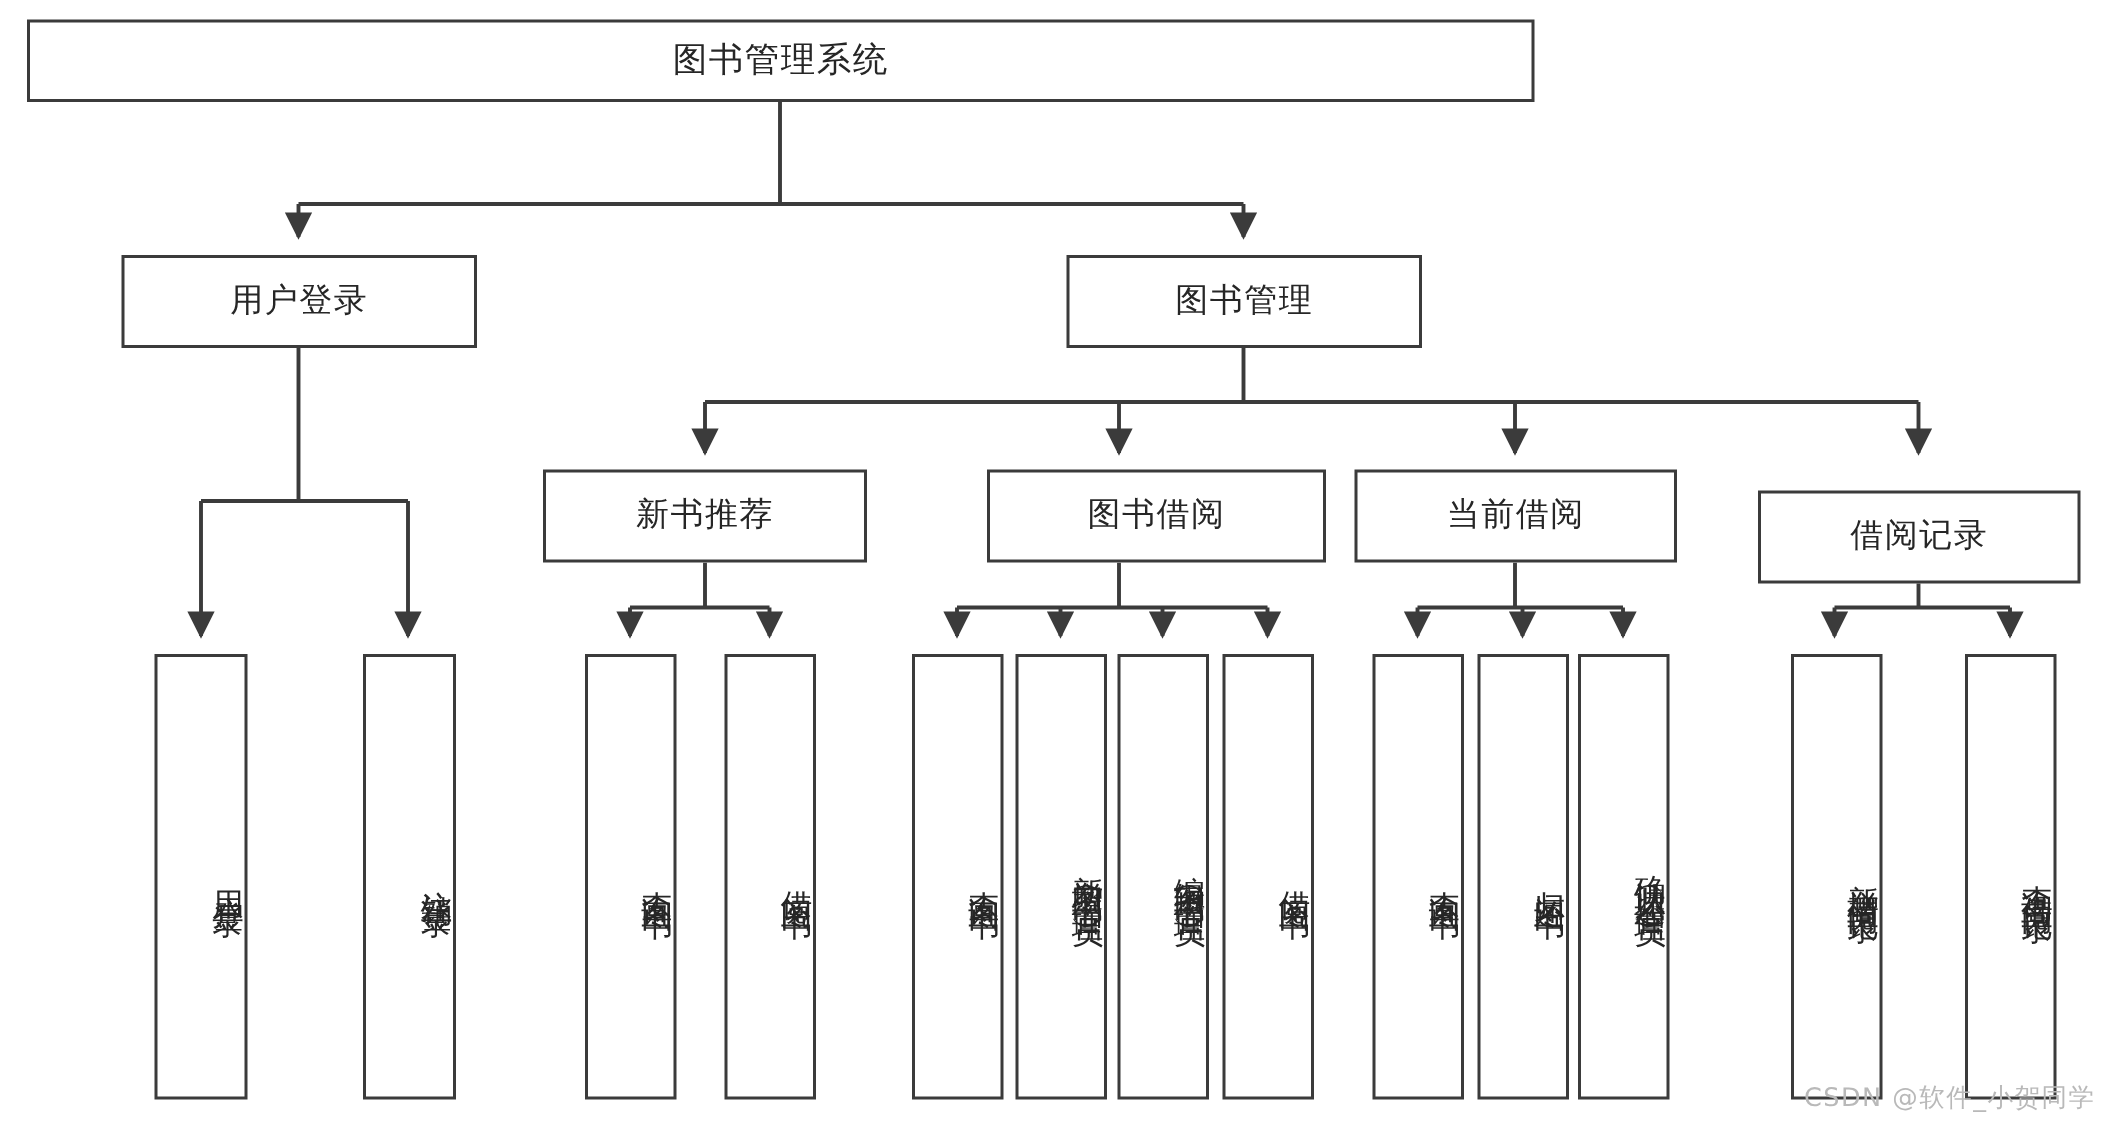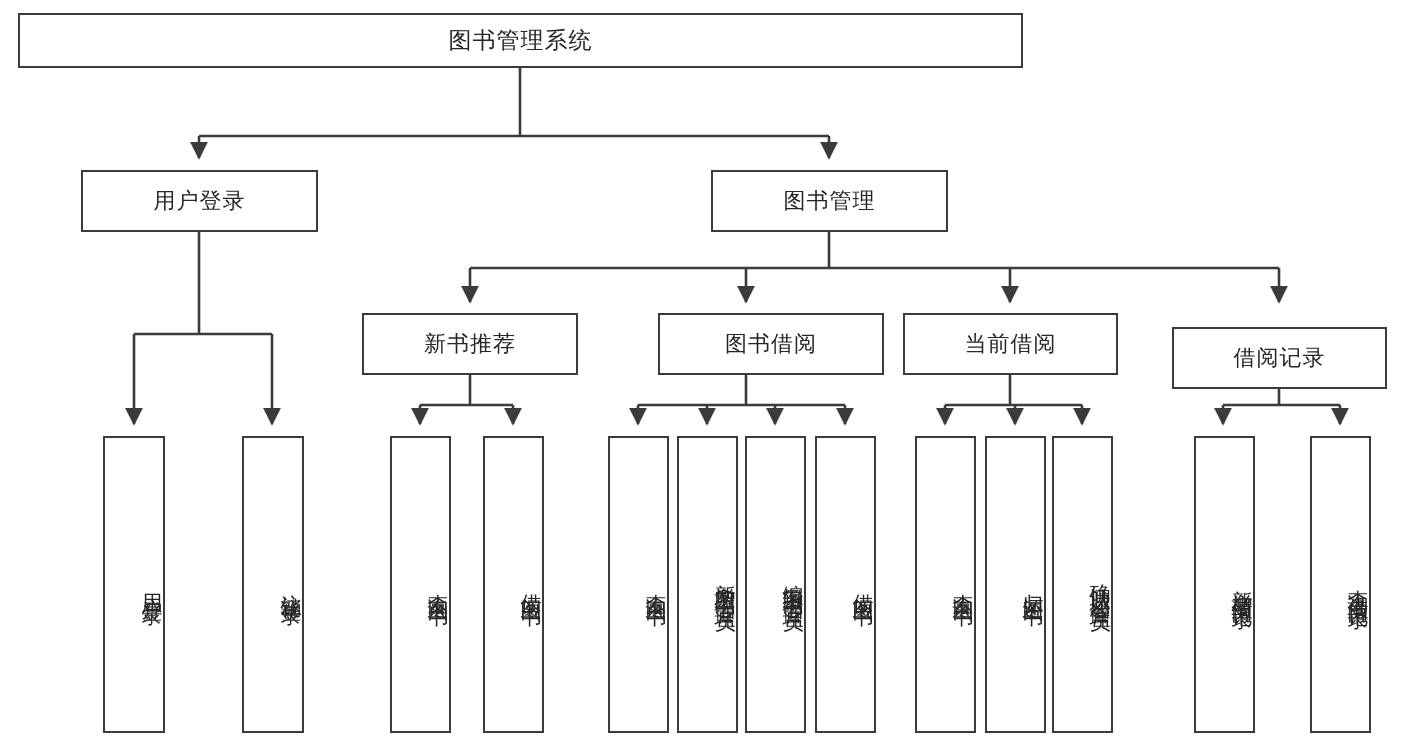--- a/index.html
+++ b/index.html
@@ -184,14 +184,15 @@
     <span class="vlabel">确认归还（管理员）</span>
   </div>
 
   <div class="node v" style="left:1194px;top:436px;width:61px;height:297px;">
     <span class="vlabel">新增借阅记录</span>
   </div>
   <div class="node v" style="left:1310px;top:436px;width:61px;height:297px;">
     <span class="vlabel">查询借阅记录</span>
   </div>
 
+  <div class="watermark">CSDN @软件_小贺同学</div>
 
 </div>
 
 </body></html>

